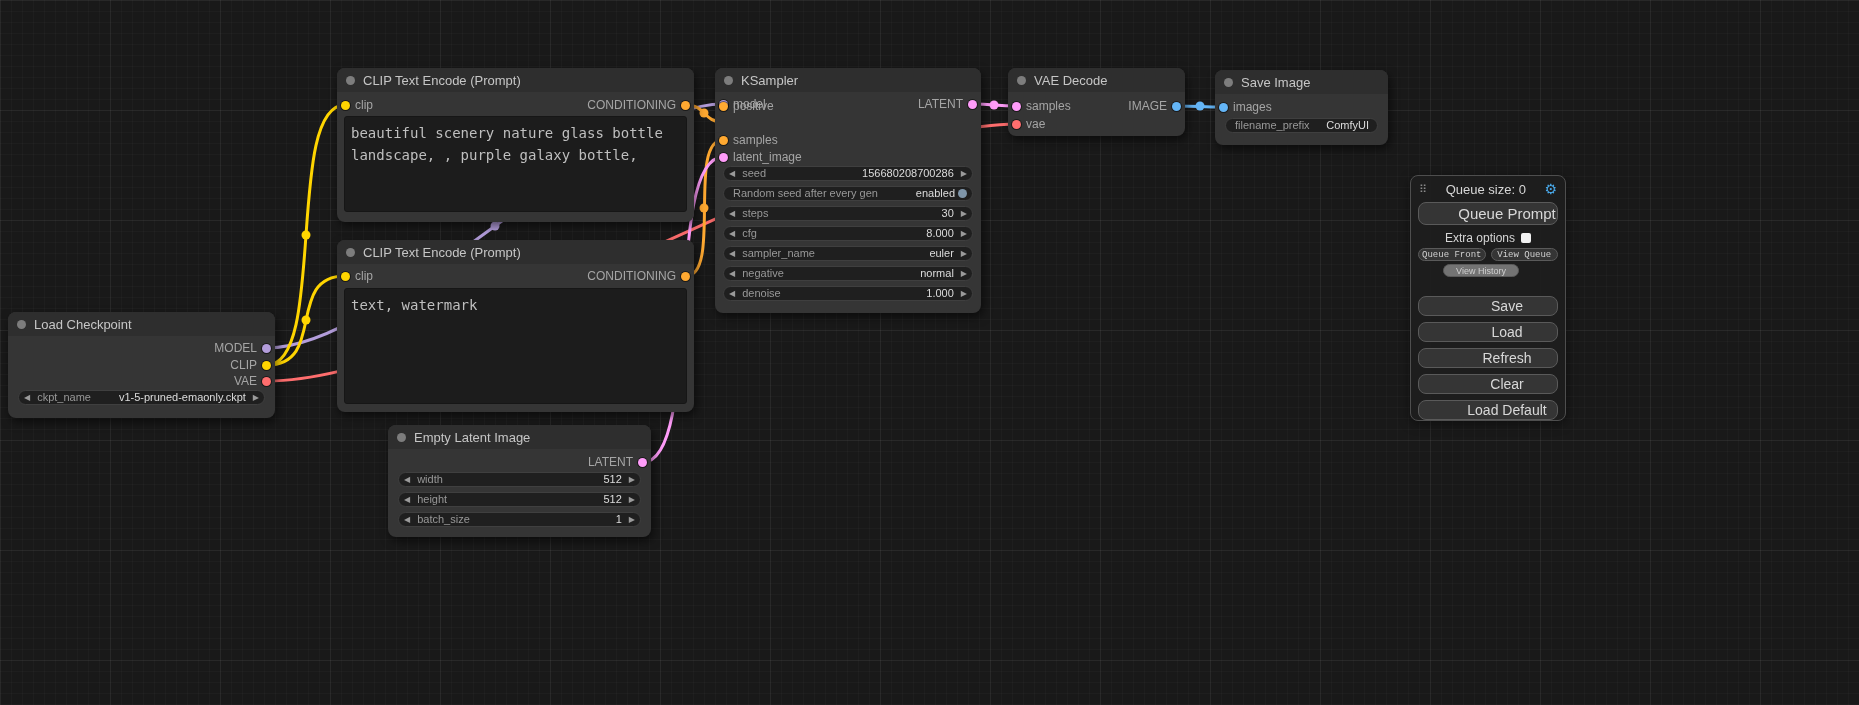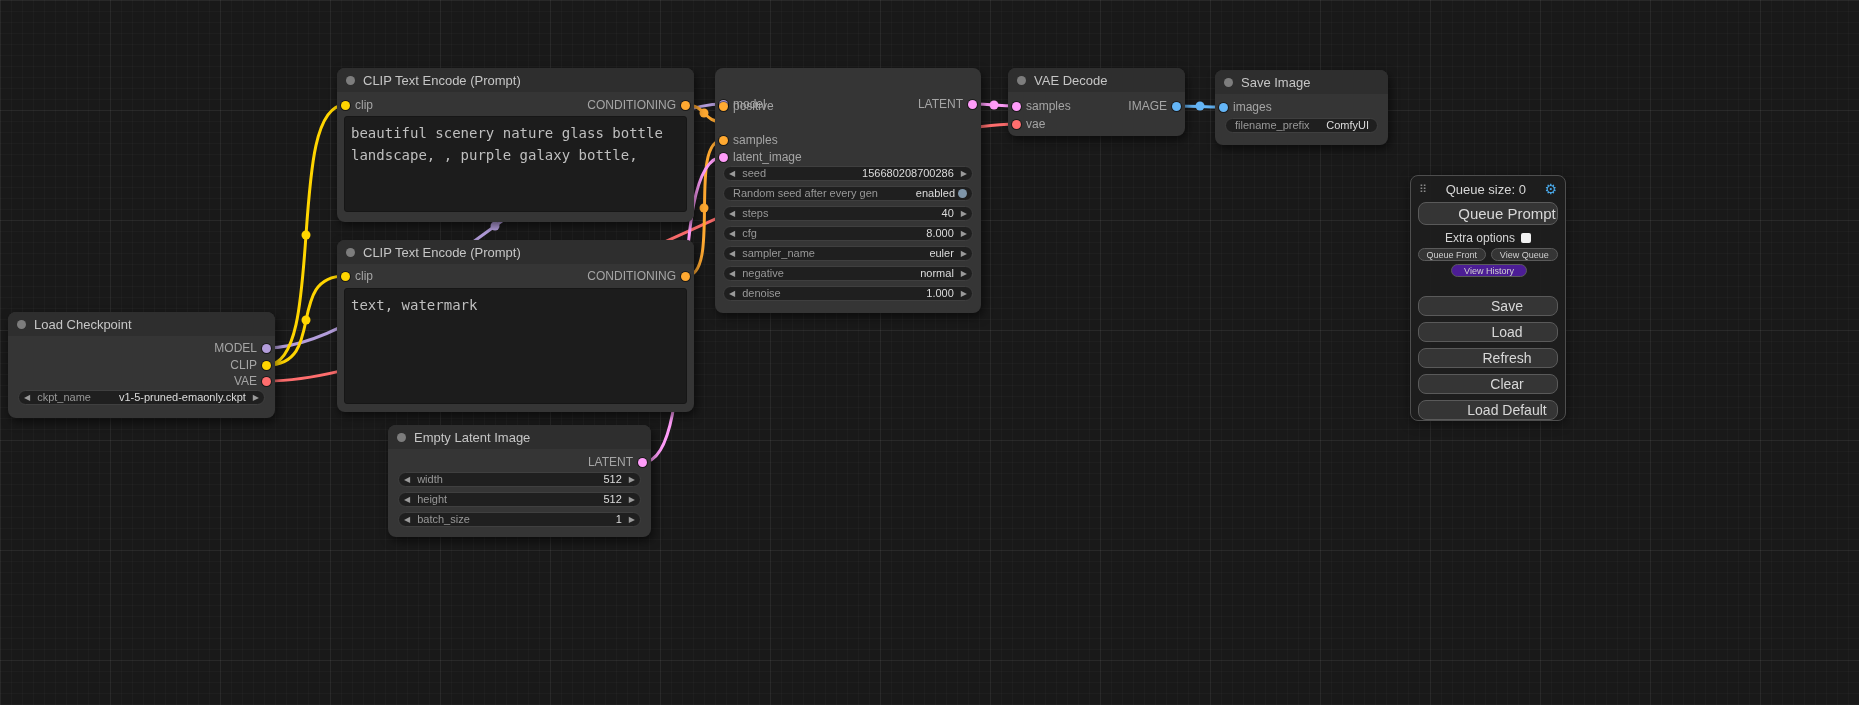--- a/index.html
+++ b/index.html
@@ -81,24 +81,24 @@
   }
   .qbtn.primary{top:26px; height:23px; font-size:15px;}
   .qbtn.big{height:20px; font-size:14px;margin-top:8px;}
   .qrow-extra{position:absolute; top:55px; left:7px; right:7px; height:14px;
     display:flex; align-items:center; justify-content:center; gap:6px;}
   .qextra-label{font-size:12px; color:#d6d6d6;}
   .qcheckbox{width:10px; height:10px; background:#f2f2f2; border-radius:2px; flex:none;}
   .qrow-small{position:absolute; top:72px; left:7px; right:7px; height:13px; display:flex; gap:5px;}
   .qbtn-small{
     flex:1; background:#353535; border:1px solid #5a5a5a; border-radius:7px;
-    color:#cfcfcf; font-size:9px; display:flex; align-items:center; justify-content:center;
-  }
-  .qbtn-history{position:absolute; top:88px; left:40px; width:76px; height:13px;
-    background:#4c1d95; border:1px solid #5a5a5a; border-radius:7px; color:#cfcfcf;
+    color:#cfcfcf; font-size:9px; display:flex; align-items:center; justify-content:center;font-family:Liberation Mono, monospace;
+  }
+  .qbtn-history{position:absolute; top:88px; left:32px; width:76px; height:13px;
+    background:#737373; border:1px solid #5a5a5a; border-radius:7px; color:#cfcfcf;
     font-size:9px; display:flex; align-items:center; justify-content:center;}
 </style>
 </head>
 <body>
 
 <div class="canvas">
 
   <svg class="wires" width="1859" height="705">
     <path class="wire c-model" d="M267,348 C390,348 600,104 723,104"></path>
     <path class="wire c-clip" d="M267,365 C327,365 285,105 345,105"></path>
@@ -199,20 +199,24 @@
     </div>
     <div class="widget" style="top:87px;">
       <span class="w-arrow">◀</span>
       <span class="w-label">batch_size</span>
       <span class="w-value">1</span>
       <span class="w-arrow">▶</span>
     </div>
   </div>
 
   <div class="node" style="left:715px; top:68px; width:266px; height:245px;">
+    <div class="ntitle">
+      <span class="ntitle-dot"></span>
+      <span class="ntitle-text">KSampler</span>
+    </div>
     <div class="slot in" style="top:28px;">
       <span class="sdot c-model"></span>
       <span class="slabel">model</span>
     </div>
     <div class="slot in" style="top:30px;">
       <span class="sdot c-conditioning"></span>
       <span class="slabel">positive</span>
     </div>
     <div class="slot in" style="top:64px;">
       <span class="sdot c-conditioning"></span>
@@ -233,21 +237,21 @@
       <span class="w-arrow">▶</span>
     </div>
     <div class="widget noarrows" style="top:118px; left:8px; right:8px;">
       <span class="w-label">Random seed after every gen</span>
       <span class="w-value">enabled</span>
       <span class="w-knob"></span>
     </div>
     <div class="widget" style="top:138px; left:8px; right:8px;">
       <span class="w-arrow">◀</span>
       <span class="w-label">steps</span>
-      <span class="w-value">40</span>
+      <span class="w-value">30</span>
       <span class="w-arrow">▶</span>
     </div>
     <div class="widget" style="top:158px; left:8px; right:8px;">
       <span class="w-arrow">◀</span>
       <span class="w-label">cfg</span>
       <span class="w-value">8.000</span>
       <span class="w-arrow">▶</span>
     </div>
     <div class="widget" style="top:178px; left:8px; right:8px;">
       <span class="w-arrow">◀</span>

